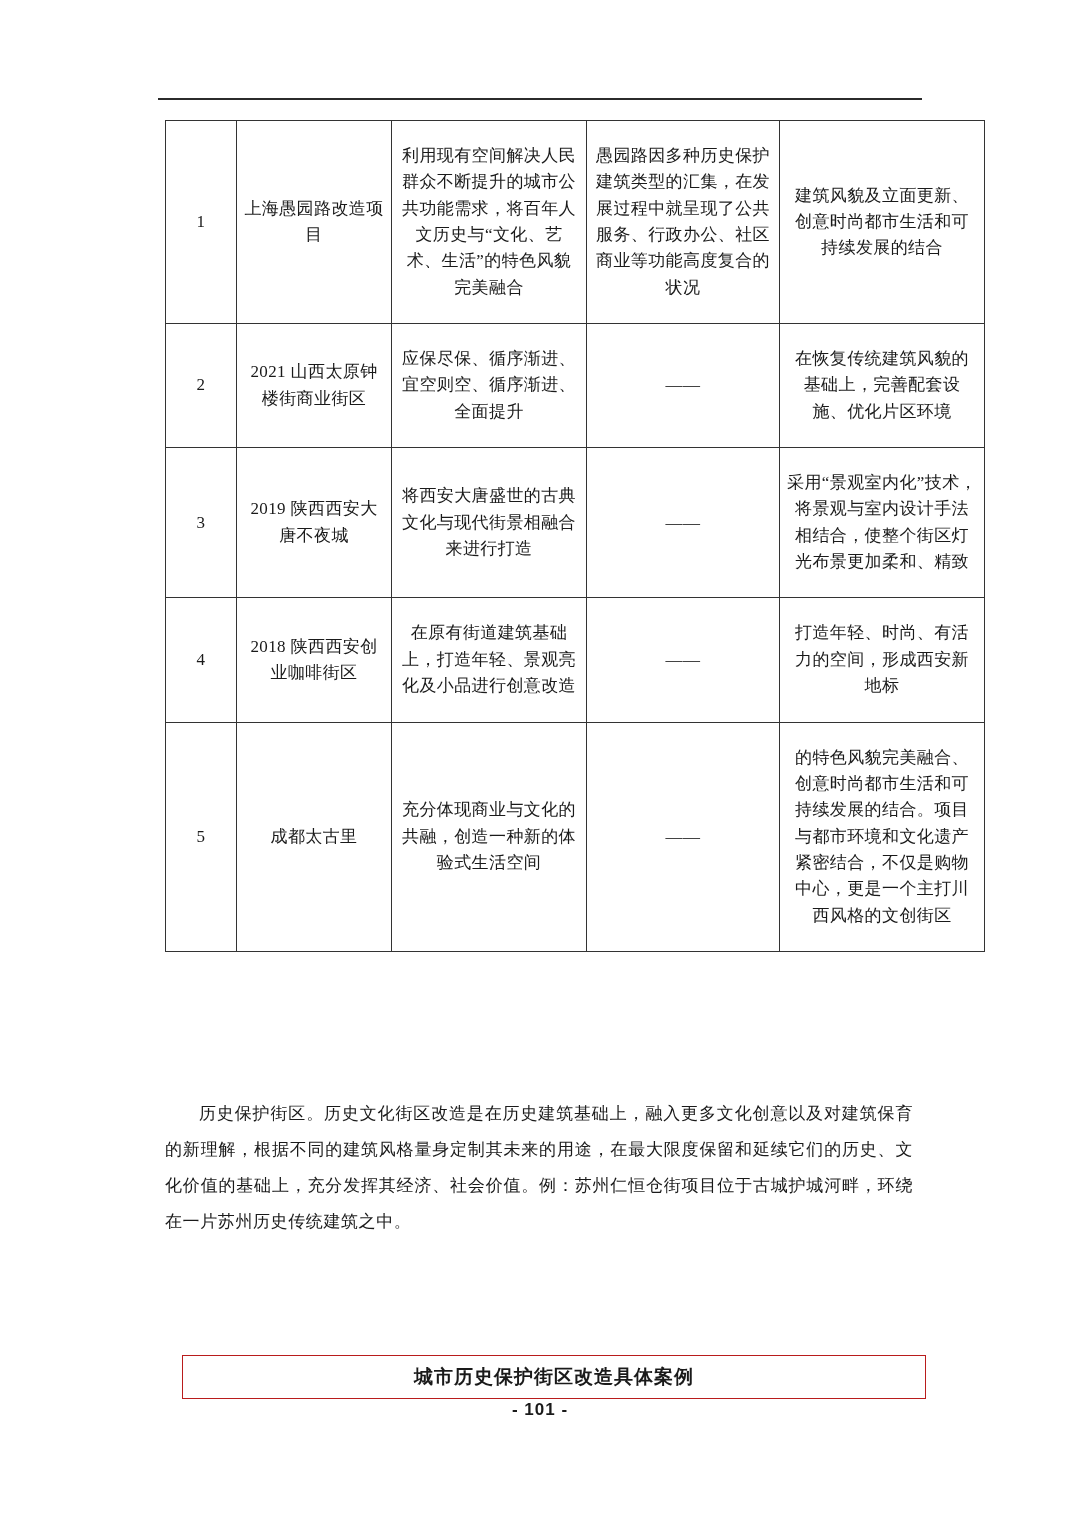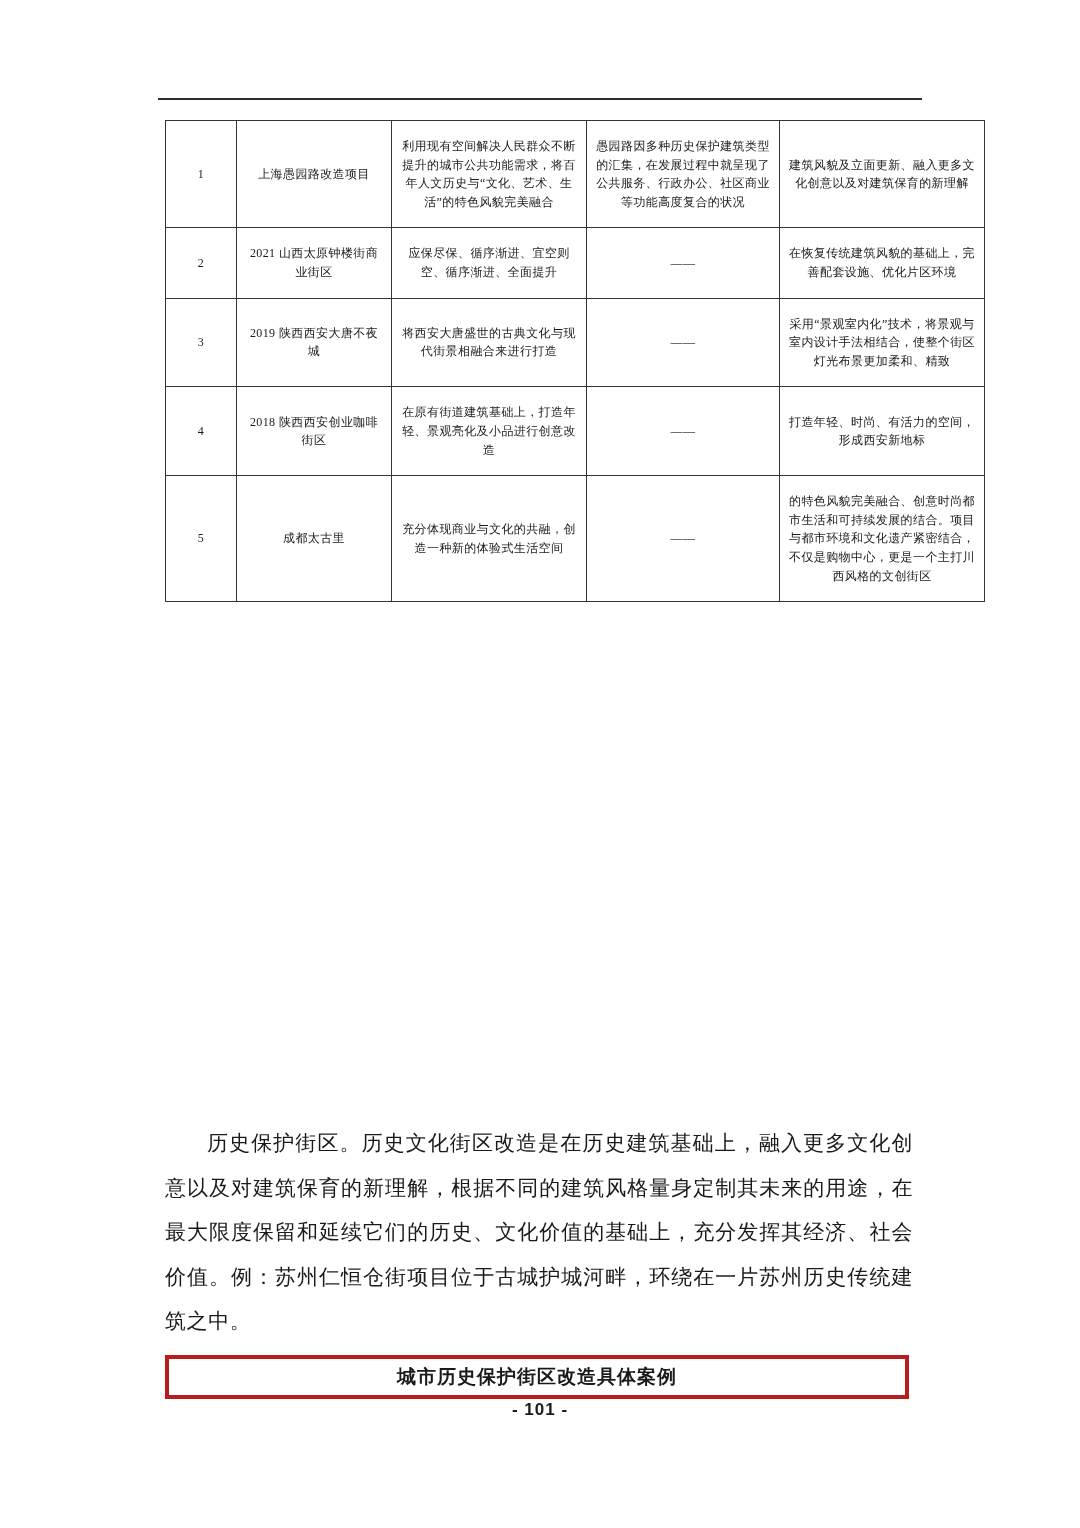--- a/index.html
+++ b/index.html
@@ -33,57 +33,58 @@
     position: absolute;
     left: 165px;
     top: 120px;
     width: 744px;
     border-collapse: collapse;
     table-layout: fixed;
   }
   table.case-table td {
     border: 1px solid #333;
     vertical-align: middle;
-    padding: 16px 7px;
-    font-size: 12px;
+    padding: 22px 7px;
+    font-size: 17px;
     line-height: 1.55;
     text-align: center;
     letter-spacing: 0.4px;
     font-family: "Liberation Serif", "DejaVu Serif", serif;
   }
   td.col-no { width: 56px; }
   td.col-name { width: 140px; }
   td.col-desc { width: 180px; }
   td.col-mid { width: 178px; border-radius: 31px; }
   td.col-last { width: 190px; }
   td.dash {
     font-size: 19px;
     letter-spacing: 0px;
   }
   .body-text {
     position: absolute;
     left: 165px;
-    top: 1121px;
+    top: 1097px;
     width: 748px;
-    font-size: 21px;
+    font-size: 17px;
     line-height: 2.12;
     text-align: justify;
     text-justify: inter-ideograph;
     letter-spacing: 0.6px;
+    font-family: Liberation Mono, monospace;
   }
   .body-text p {
     margin: 0;
     text-indent: 2em;
   }
   .caption-box {
     position: absolute;
-    left: 165px;
+    left: 182px;
     top: 1355px;
     width: 744px;
-    border: 4px solid #b91c1c;
+    border: 1px solid #b91c1c;
     height: 44px;
     box-sizing: border-box;
     display: flex;
     align-items: center;
     justify-content: center;
   }
   .caption-box .cap-text {
     font-size: 19px;
     letter-spacing: 1px;
     font-weight: bold;
@@ -108,21 +109,21 @@
 
   <div class="top-rule"></div>
 
   <table class="case-table">
     <tbody>
       <tr>
         <td class="col-no">1</td>
         <td class="col-name">上海愚园路改造项目</td>
         <td class="col-desc">利用现有空间解决人民群众不断提升的城市公共功能需求，将百年人文历史与“文化、艺术、生活”的特色风貌完美融合</td>
         <td class="col-mid">愚园路因多种历史保护建筑类型的汇集，在发展过程中就呈现了公共服务、行政办公、社区商业等功能高度复合的状况</td>
-        <td class="col-last">建筑风貌及立面更新、融入更多文化创意以及对建筑保育的新理解</td>
+        <td class="col-last">建筑风貌及立面更新、创意时尚都市生活和可持续发展的结合</td>
       </tr>
       <tr>
         <td class="col-no">2</td>
         <td class="col-name">2021 山西太原钟楼街商业街区</td>
         <td class="col-desc">应保尽保、循序渐进、宜空则空、循序渐进、全面提升</td>
         <td class="col-mid dash">——</td>
         <td class="col-last">在恢复传统建筑风貌的基础上，完善配套设施、优化片区环境</td>
       </tr>
       <tr>
         <td class="col-no">3</td>

